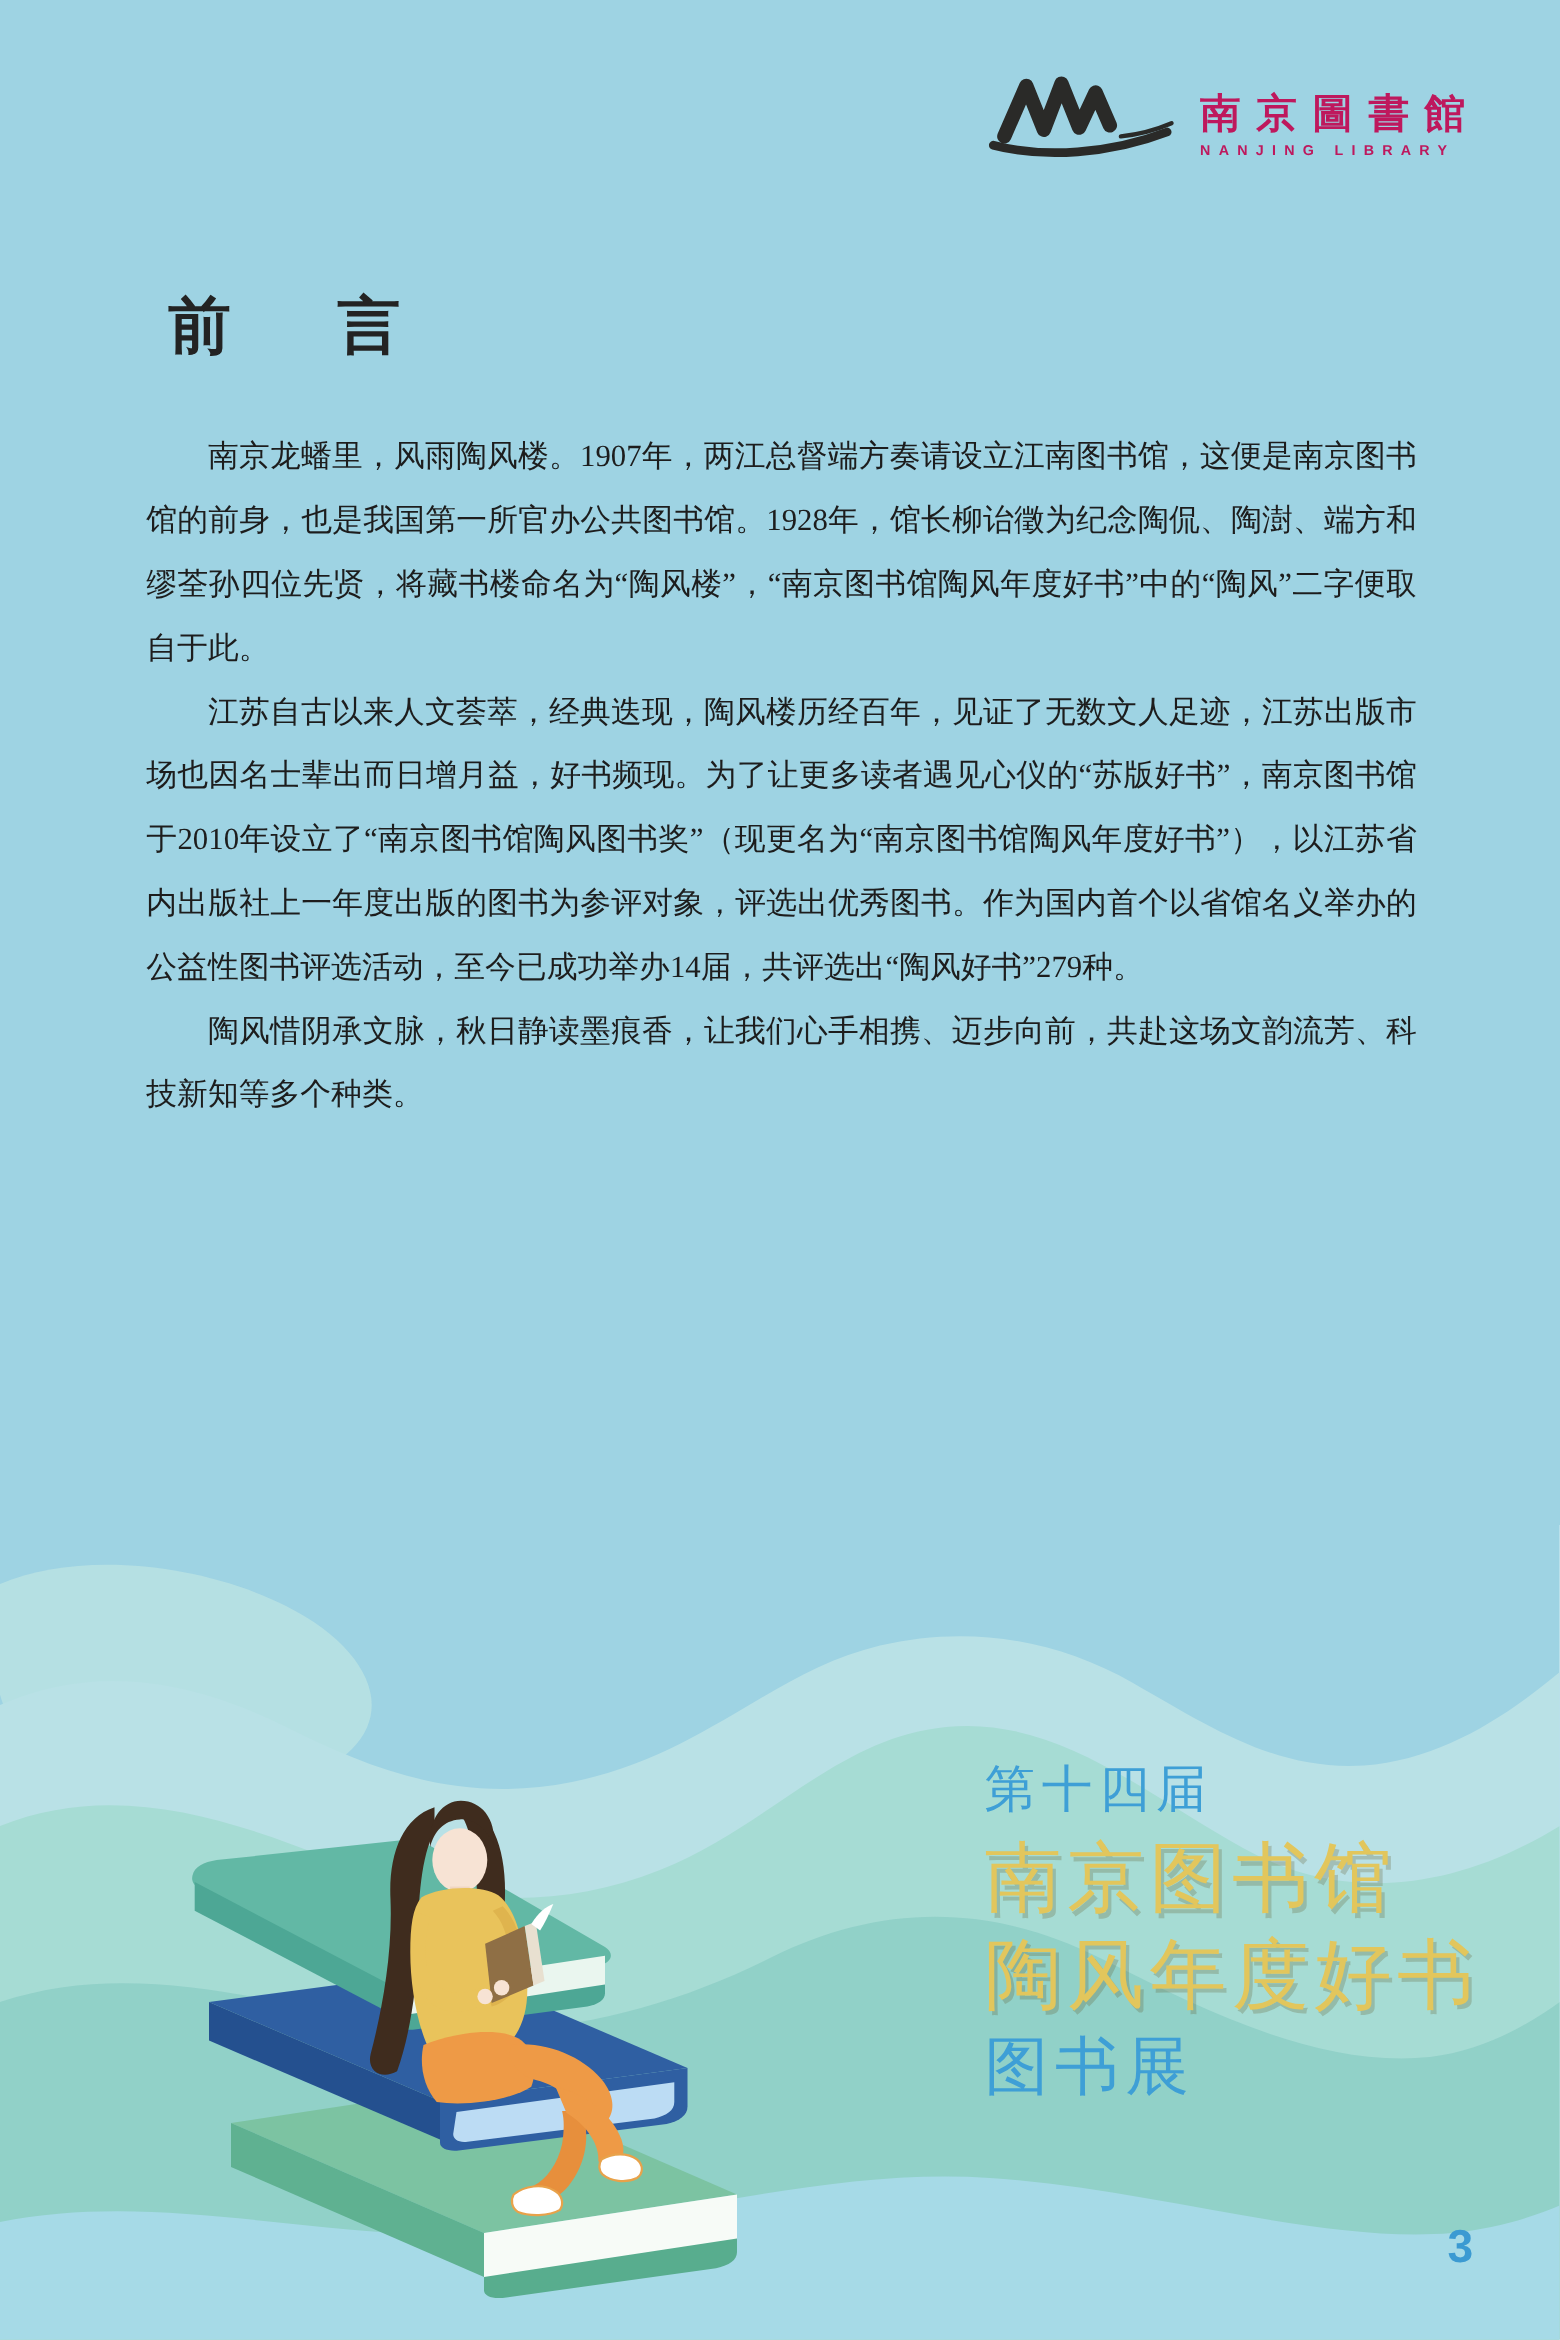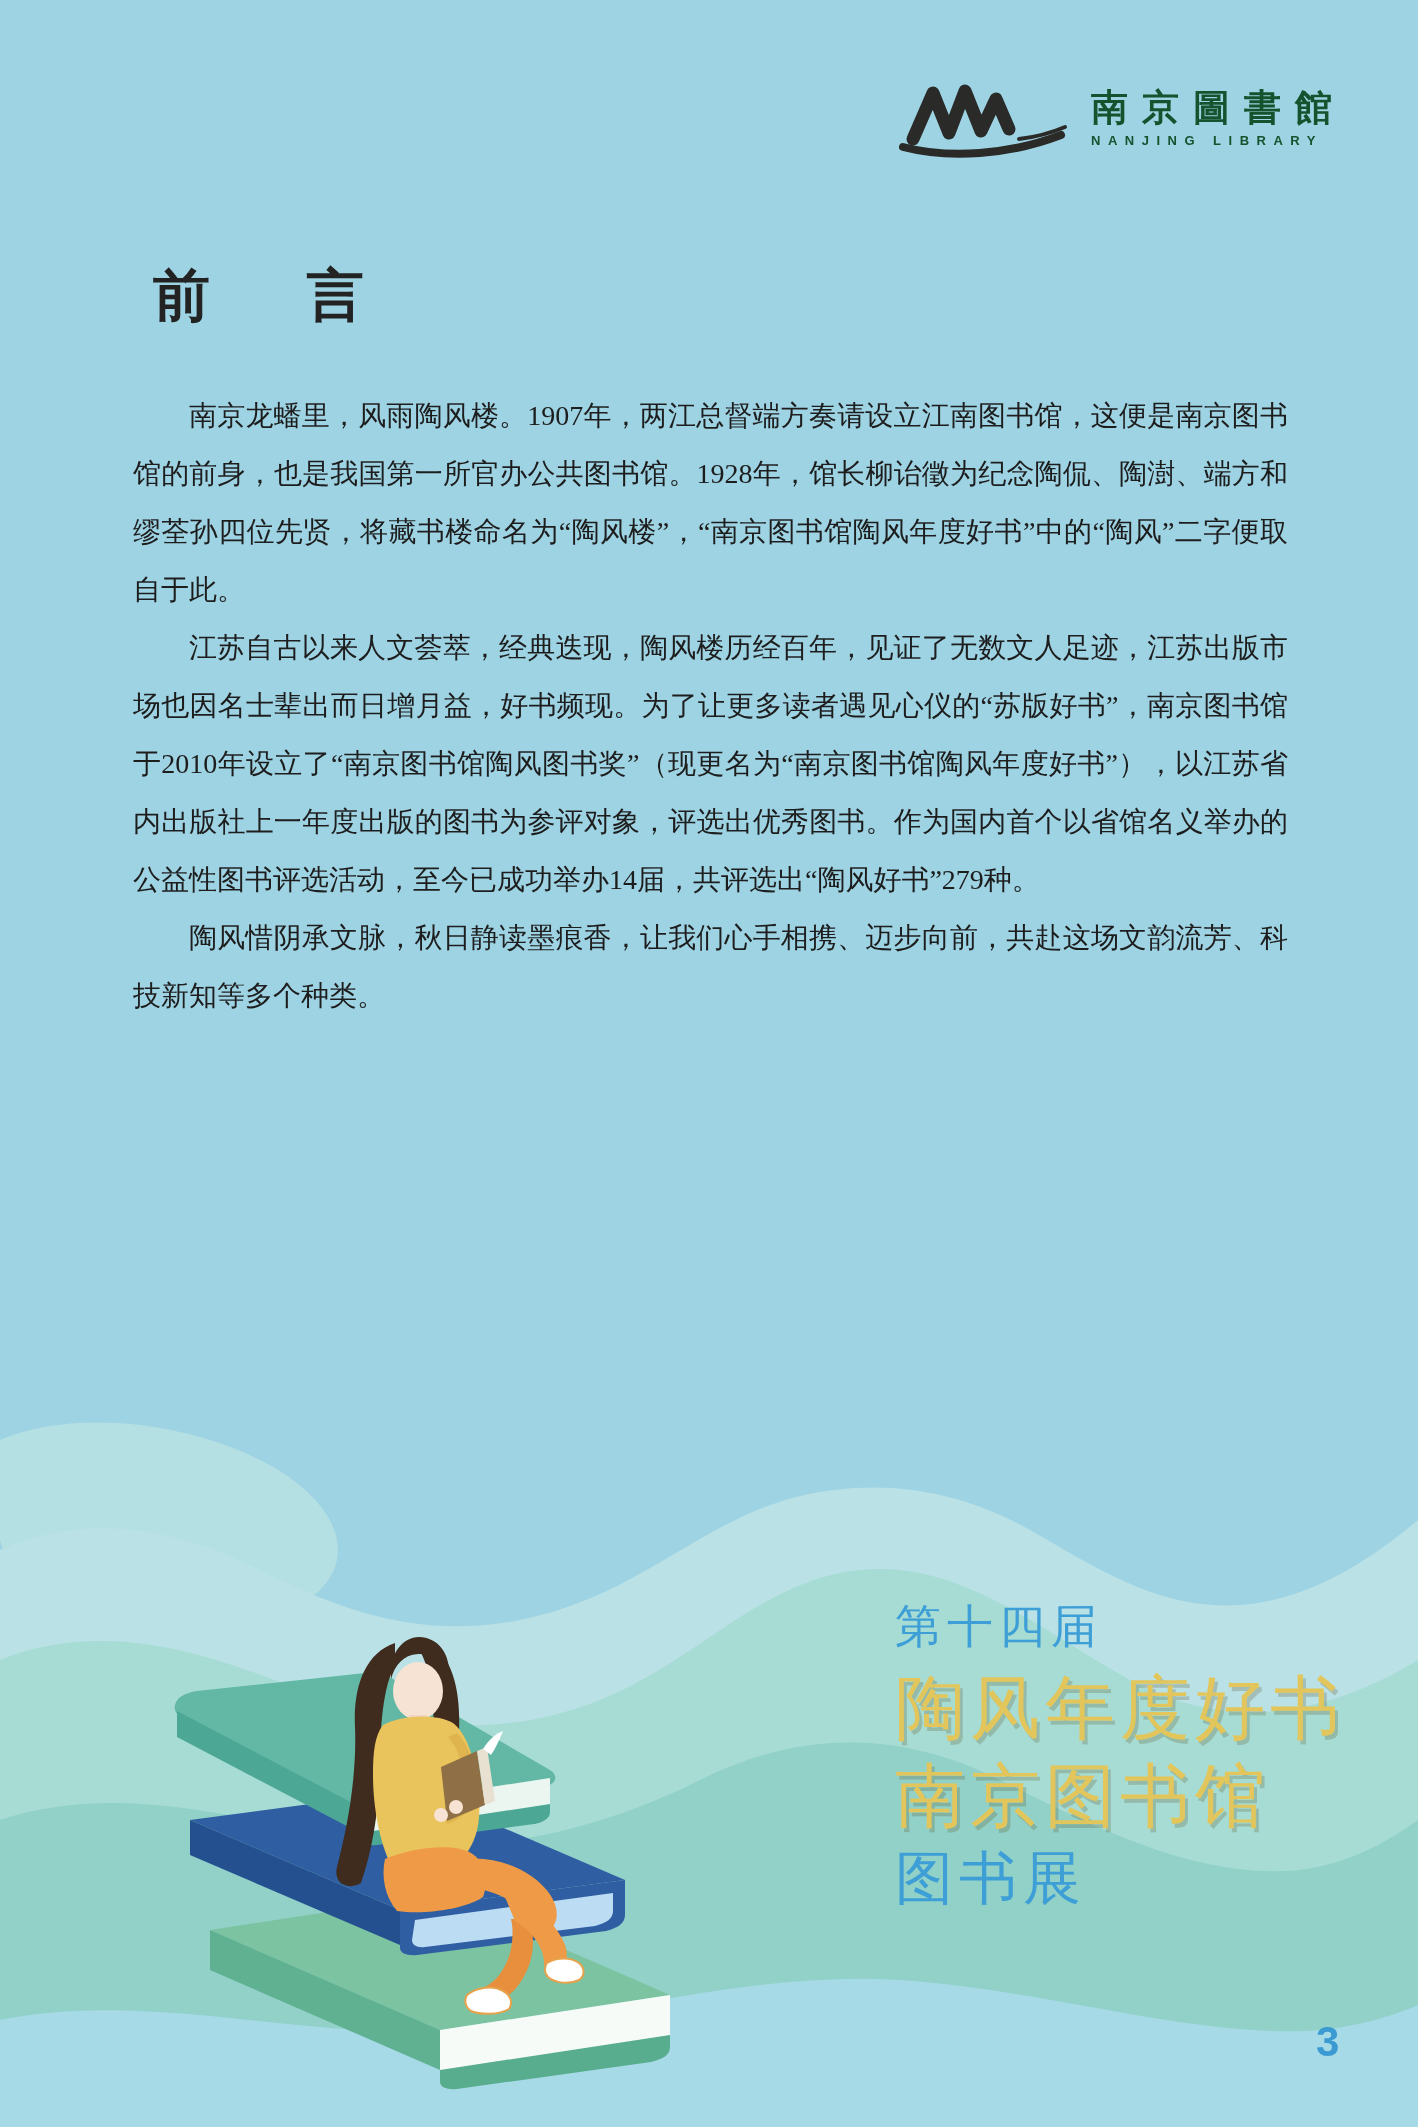--- a/index.html
+++ b/index.html
@@ -5,23 +5,23 @@
   html,body{margin:0;padding:0;}
   body{font-family:"Liberation Serif", serif;}
   .page{
     position:relative;
     width:1418px;height:2127px;
     background:#9ed3e3;
     overflow:hidden;
   }
   
   .logo{
-    position:absolute;top:77px;right:72px;
-    display:flex;align-items:center;gap:14px;
-    color:#14532d;
+    position:absolute;top:62px;right:72px;
+    display:flex;align-items:flex-end;gap:14px;
+    color:#be185d;
   }
   .logo .brush{width:178px;height:82px;}
   .logo .names{display:flex;flex-direction:column;align-items:flex-start;}
   .logo .cn{
     font-size:37px;font-weight:bold;letter-spacing:14px;
     font-family:"Liberation Serif", serif;line-height:1.1;white-space:nowrap;
   }
   .logo .en{
     font-size:13px;font-weight:bold;letter-spacing:7.5px;
     font-family:"Liberation Sans", sans-serif;margin-top:4px;white-space:nowrap;
@@ -149,20 +149,20 @@
       <path d="M444,354 C452,376 448,402 432,422 C424,432 414,436 406,434 L400,422 C412,416 422,402 426,384 C428,372 428,362 426,354 Z" fill="#e78f3c"></path>
       <path d="M420,332 C448,338 472,358 480,380 C484,392 481,401 473,405 L459,400 C460,386 450,368 430,356 Z" fill="#ee9a46"></path>
 
       <path d="M382,430 C392,422 408,420 418,426 C426,430 428,438 424,444 C414,450 396,450 386,446 C380,442 379,435 382,430 Z" fill="#ffffff" stroke="#e8a24a" stroke-width="2"></path>
       <path d="M462,398 C472,392 486,392 494,398 C500,403 500,411 494,415 C484,420 470,418 463,412 C459,408 459,402 462,398 Z" fill="#ffffff" stroke="#e8a24a" stroke-width="2"></path>
     </g>
   </svg>
 
   <div class="event">
     <p class="edition">第十四届</p>
+    <p class="gold">南京图书馆</p>
     <p class="gold">陶风年度好书</p>
-    <p class="gold">南京图书馆</p>
     <p class="expo">图书展</p>
   </div>
 
   <div class="pagenum">3</div>
 
 </div>
 
 </body></html>

